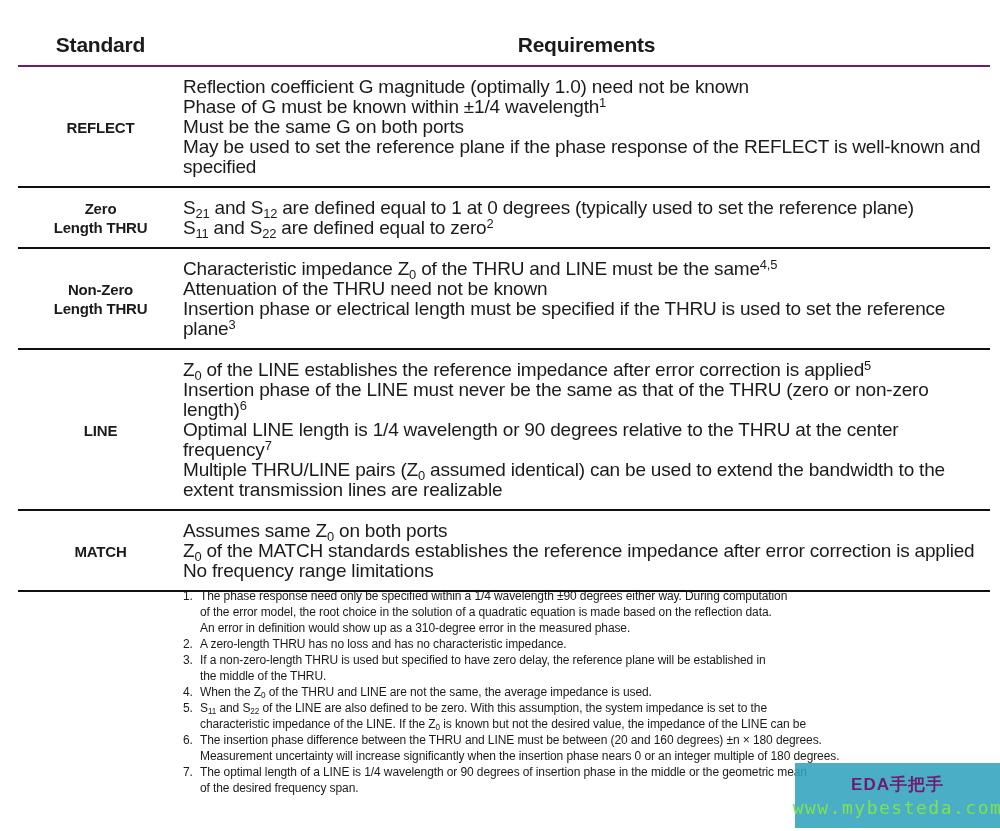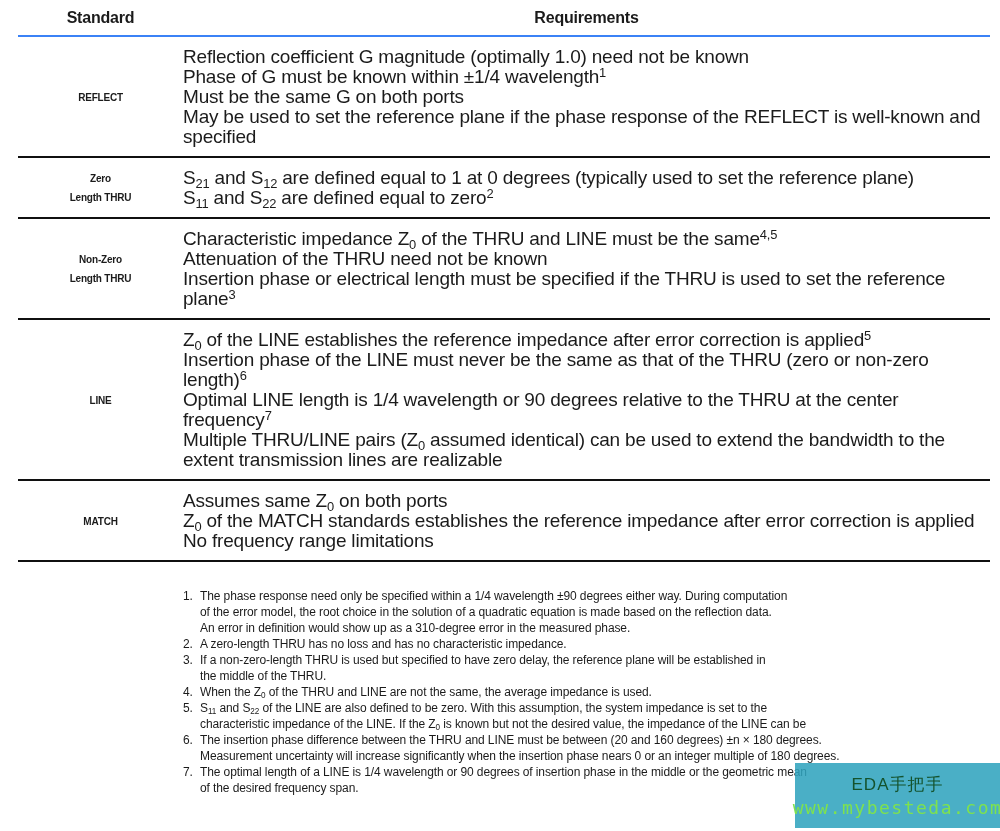--- a/index.html
+++ b/index.html
@@ -3,29 +3,29 @@
 <meta charset="utf-8">
 <style>
   html,body { margin:0; padding:0; }
   body {
     width:1000px; height:831px; position:relative; overflow:hidden;
     background:#ffffff; color:#1b1b1b;
     font-family:"Liberation Sans", sans-serif;
   }
   .tbl { position:absolute; left:18px; top:0; width:972px; }
   .hdr {
-    display:flex; border-bottom:2px solid #3b82f6;
-    padding:9px 0 8px 0; font-weight:bold; font-size:16px; letter-spacing:-0.2px;
+    display:flex; border-bottom:2px solid #701a75;
+    padding:9px 0 8px 0; font-weight:bold; font-size:21px; letter-spacing:-0.2px;margin-top:24px;
   }
   .col-std { width:165px; flex:none; text-align:center; }
   .col-req { flex:1; text-align:center; }
   .trow { display:flex; border-bottom:2px solid #101010; padding:10px 0 9px 0; }
   .trow .col-std {
     display:flex; flex-direction:column; justify-content:center;
-    font-weight:bold; font-size:10px; line-height:19px; letter-spacing:-0.2px;
+    font-weight:bold; font-size:15px; line-height:19px; letter-spacing:-0.2px;
   }
   .trow .col-req {
     display:flex; flex-direction:column; justify-content:center;
     text-align:left; font-size:19px; line-height:20px; letter-spacing:-0.2px;
     padding-right:2px;
   }
   sub { font-size:0.68em; vertical-align:-0.28em; line-height:0; }
   sup { font-size:0.68em; vertical-align:0.45em; line-height:0; }
   .footnotes {
     position:absolute; left:183px; top:588px;
@@ -165,15 +165,15 @@
   <div class="fn">
     <div class="fn-num">7.</div>
     <div class="fn-lines">
         <div class="fn-line">The optimal length of a LINE is 1/4 wavelength or 90 degrees of insertion phase in the middle or the geometric mean</div>
         <div class="fn-line">of the desired frequency span.</div>
       </div>
   </div>
 </div>
 
 <div class="watermark" style="background-color: rgba(47, 163, 189, 0.87);">
-  <div class="wm-title" style="color: #14532d;">EDA手把手</div>
+  <div class="wm-title" style="color: #701a75; font-weight: bold;">EDA手把手</div>
   <div class="wm-url" style="color: rgb(126, 226, 78);">www.mybesteda.com</div>
 </div>
 
 </body></html>

